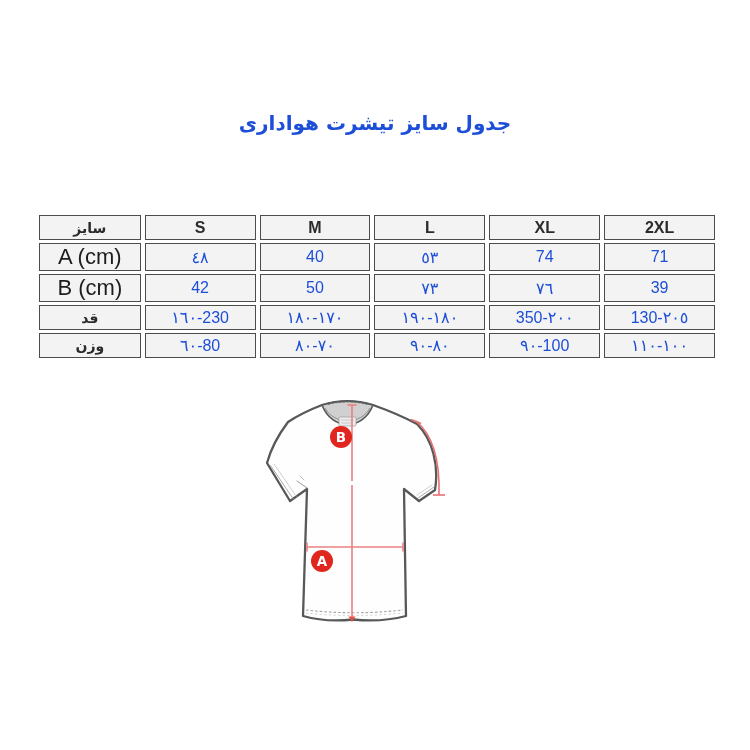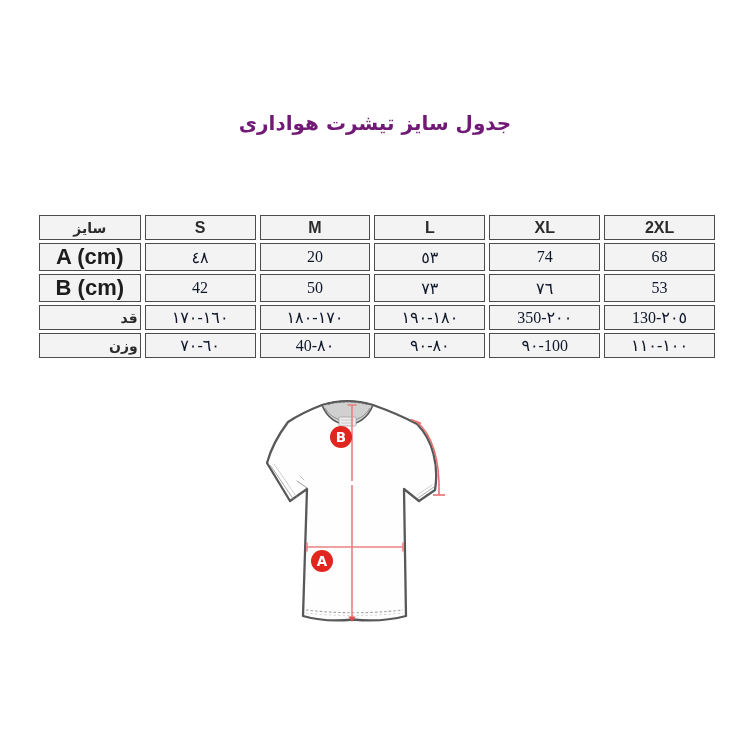--- a/index.html
+++ b/index.html
@@ -4,39 +4,39 @@
 <style>
   html,body { margin:0; padding:0; }
   body {
     width:750px; height:750px; background:#ffffff; position:relative;
     font-family:"Liberation Sans", sans-serif; overflow:hidden;
   }
   .title {
     position:absolute; top:111px; left:0; width:750px; margin:0;
     text-align:center; direction:rtl;
     font-family:"DejaVu Sans", sans-serif; font-weight:bold;
-    font-size:20px; color:#701a75;
+    font-size:20px; color:#1d4ed8;
   }
   .table-wrap { position:absolute; left:35px; top:212px; width:684px; }
   table.size-table {
     width:100%; border-collapse:separate; border-spacing:4px 3px;
     table-layout:fixed;
   }
   .size-table th, .size-table td {
     border:1.5px solid #4c4c4c; background:#f3f3f3;
     text-align:center; vertical-align:middle;
     height:23px; padding:0 2px; color:#2f2f2f;
   }
   col.c0 { width:15.5%; }
   col.c  { width:16.9%; }
   th.hdr-latin { font-family:"Liberation Sans", sans-serif; font-weight:700; font-size:16px; color:#2b2b2b; }
   th.hdr-fa    { font-family:"DejaVu Sans", sans-serif; font-weight:700; font-size:14px; color:#2b2b2b; }
-  td.label-latin { font-family:"Liberation Sans", sans-serif; font-weight:700; font-size:22px; color:#1d1d1d; }
-  td.label-fa    { font-family:"DejaVu Sans", sans-serif; font-weight:700; font-size:14px; color:#2b2b2b;text-align:right; }
-  td.val { font-family:Liberation Serif, serif; font-size:16px; color:#0f172a; }
+  td.label-latin { font-family:"Liberation Sans", sans-serif; font-weight:400; font-size:22px; color:#1d1d1d; }
+  td.label-fa    { font-family:"DejaVu Sans", sans-serif; font-weight:700; font-size:14px; color:#2b2b2b; }
+  td.val { font-family:Liberation Sans, sans-serif; font-size:16px; color:#1d4ed8; }
   svg.tee { position:absolute; left:250px; top:388px; }
   .marker-letter {
     font-family:"DejaVu Sans", sans-serif; font-weight:bold; font-size:13.5px;
     fill:#ffffff; text-anchor:middle;
   }
 </style>
 </head>
 <body>
 
 <h1 class="title">جدول سایز تیشرت هواداری</h1>
@@ -56,45 +56,45 @@
         <th class="hdr-fa">سایز</th>
         <th class="hdr-latin">S</th>
         <th class="hdr-latin">M</th>
         <th class="hdr-latin">L</th>
         <th class="hdr-latin">XL</th>
         <th class="hdr-latin">2XL</th>
       </tr>
       <tr>
         <td class="label-latin">A (cm)</td>
         <td class="val" dir="ltr">٤٨</td>
-        <td class="val" dir="ltr">20</td>
+        <td class="val" dir="ltr">40</td>
         <td class="val" dir="ltr">٥٣</td>
         <td class="val" dir="ltr">74</td>
-        <td class="val" dir="ltr">68</td>
+        <td class="val" dir="ltr">71</td>
       </tr>
       <tr>
         <td class="label-latin">B (cm)</td>
         <td class="val" dir="ltr">42</td>
         <td class="val" dir="ltr">50</td>
         <td class="val" dir="ltr">٧٣</td>
         <td class="val" dir="ltr">٧٦</td>
-        <td class="val" dir="ltr">53</td>
+        <td class="val" dir="ltr">39</td>
       </tr>
       <tr>
         <td class="label-fa">قد</td>
-        <td class="val" dir="ltr">١٦٠-١٧٠</td>
+        <td class="val" dir="ltr">١٦٠-230</td>
         <td class="val" dir="ltr">١٧٠-١٨٠</td>
         <td class="val" dir="ltr">١٨٠-١٩٠</td>
         <td class="val" dir="ltr">350-٢٠٠</td>
         <td class="val" dir="ltr">130-٢٠٥</td>
       </tr>
       <tr>
         <td class="label-fa">وزن</td>
-        <td class="val" dir="ltr">٦٠-٧٠</td>
-        <td class="val" dir="ltr">40-٨٠</td>
+        <td class="val" dir="ltr">٦٠-80</td>
+        <td class="val" dir="ltr">٧٠-٨٠</td>
         <td class="val" dir="ltr">٨٠-٩٠</td>
         <td class="val" dir="ltr">٩٠-100</td>
         <td class="val" dir="ltr">١٠٠-١١٠</td>
       </tr>
     </tbody>
   </table>
 </div>
 
 <svg class="tee" width="200" height="240" viewBox="0 0 200 240">
 

